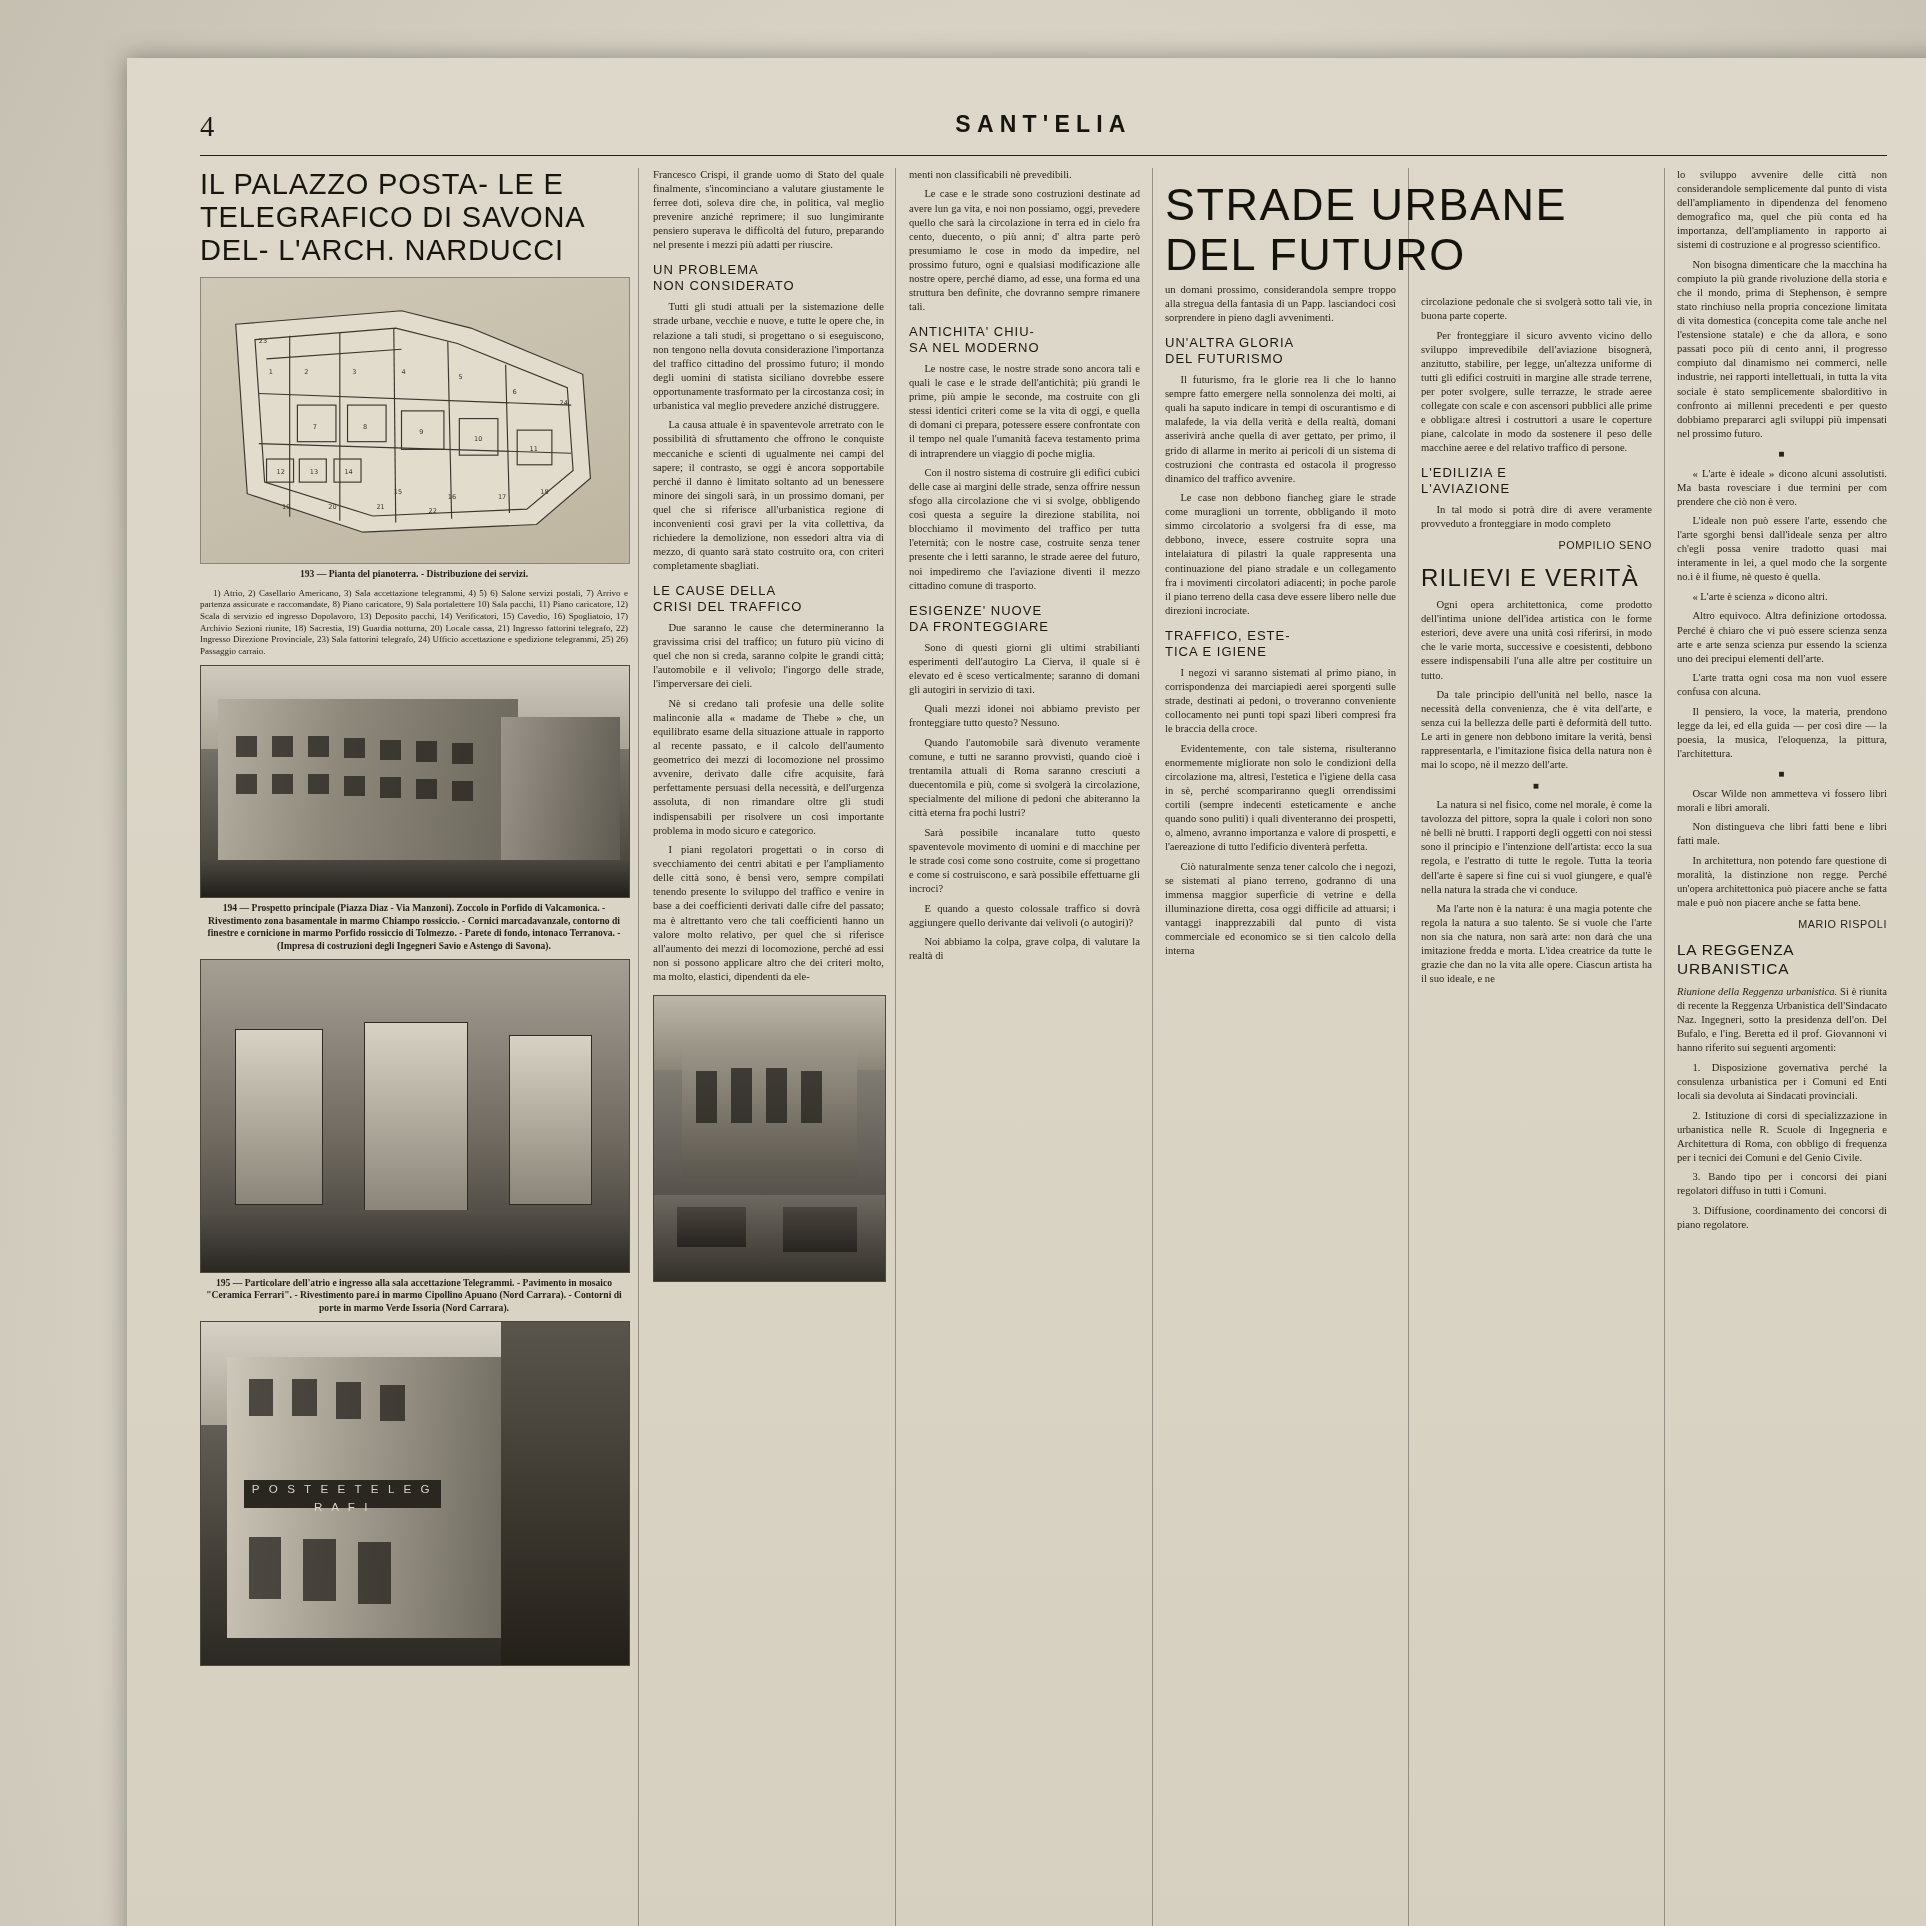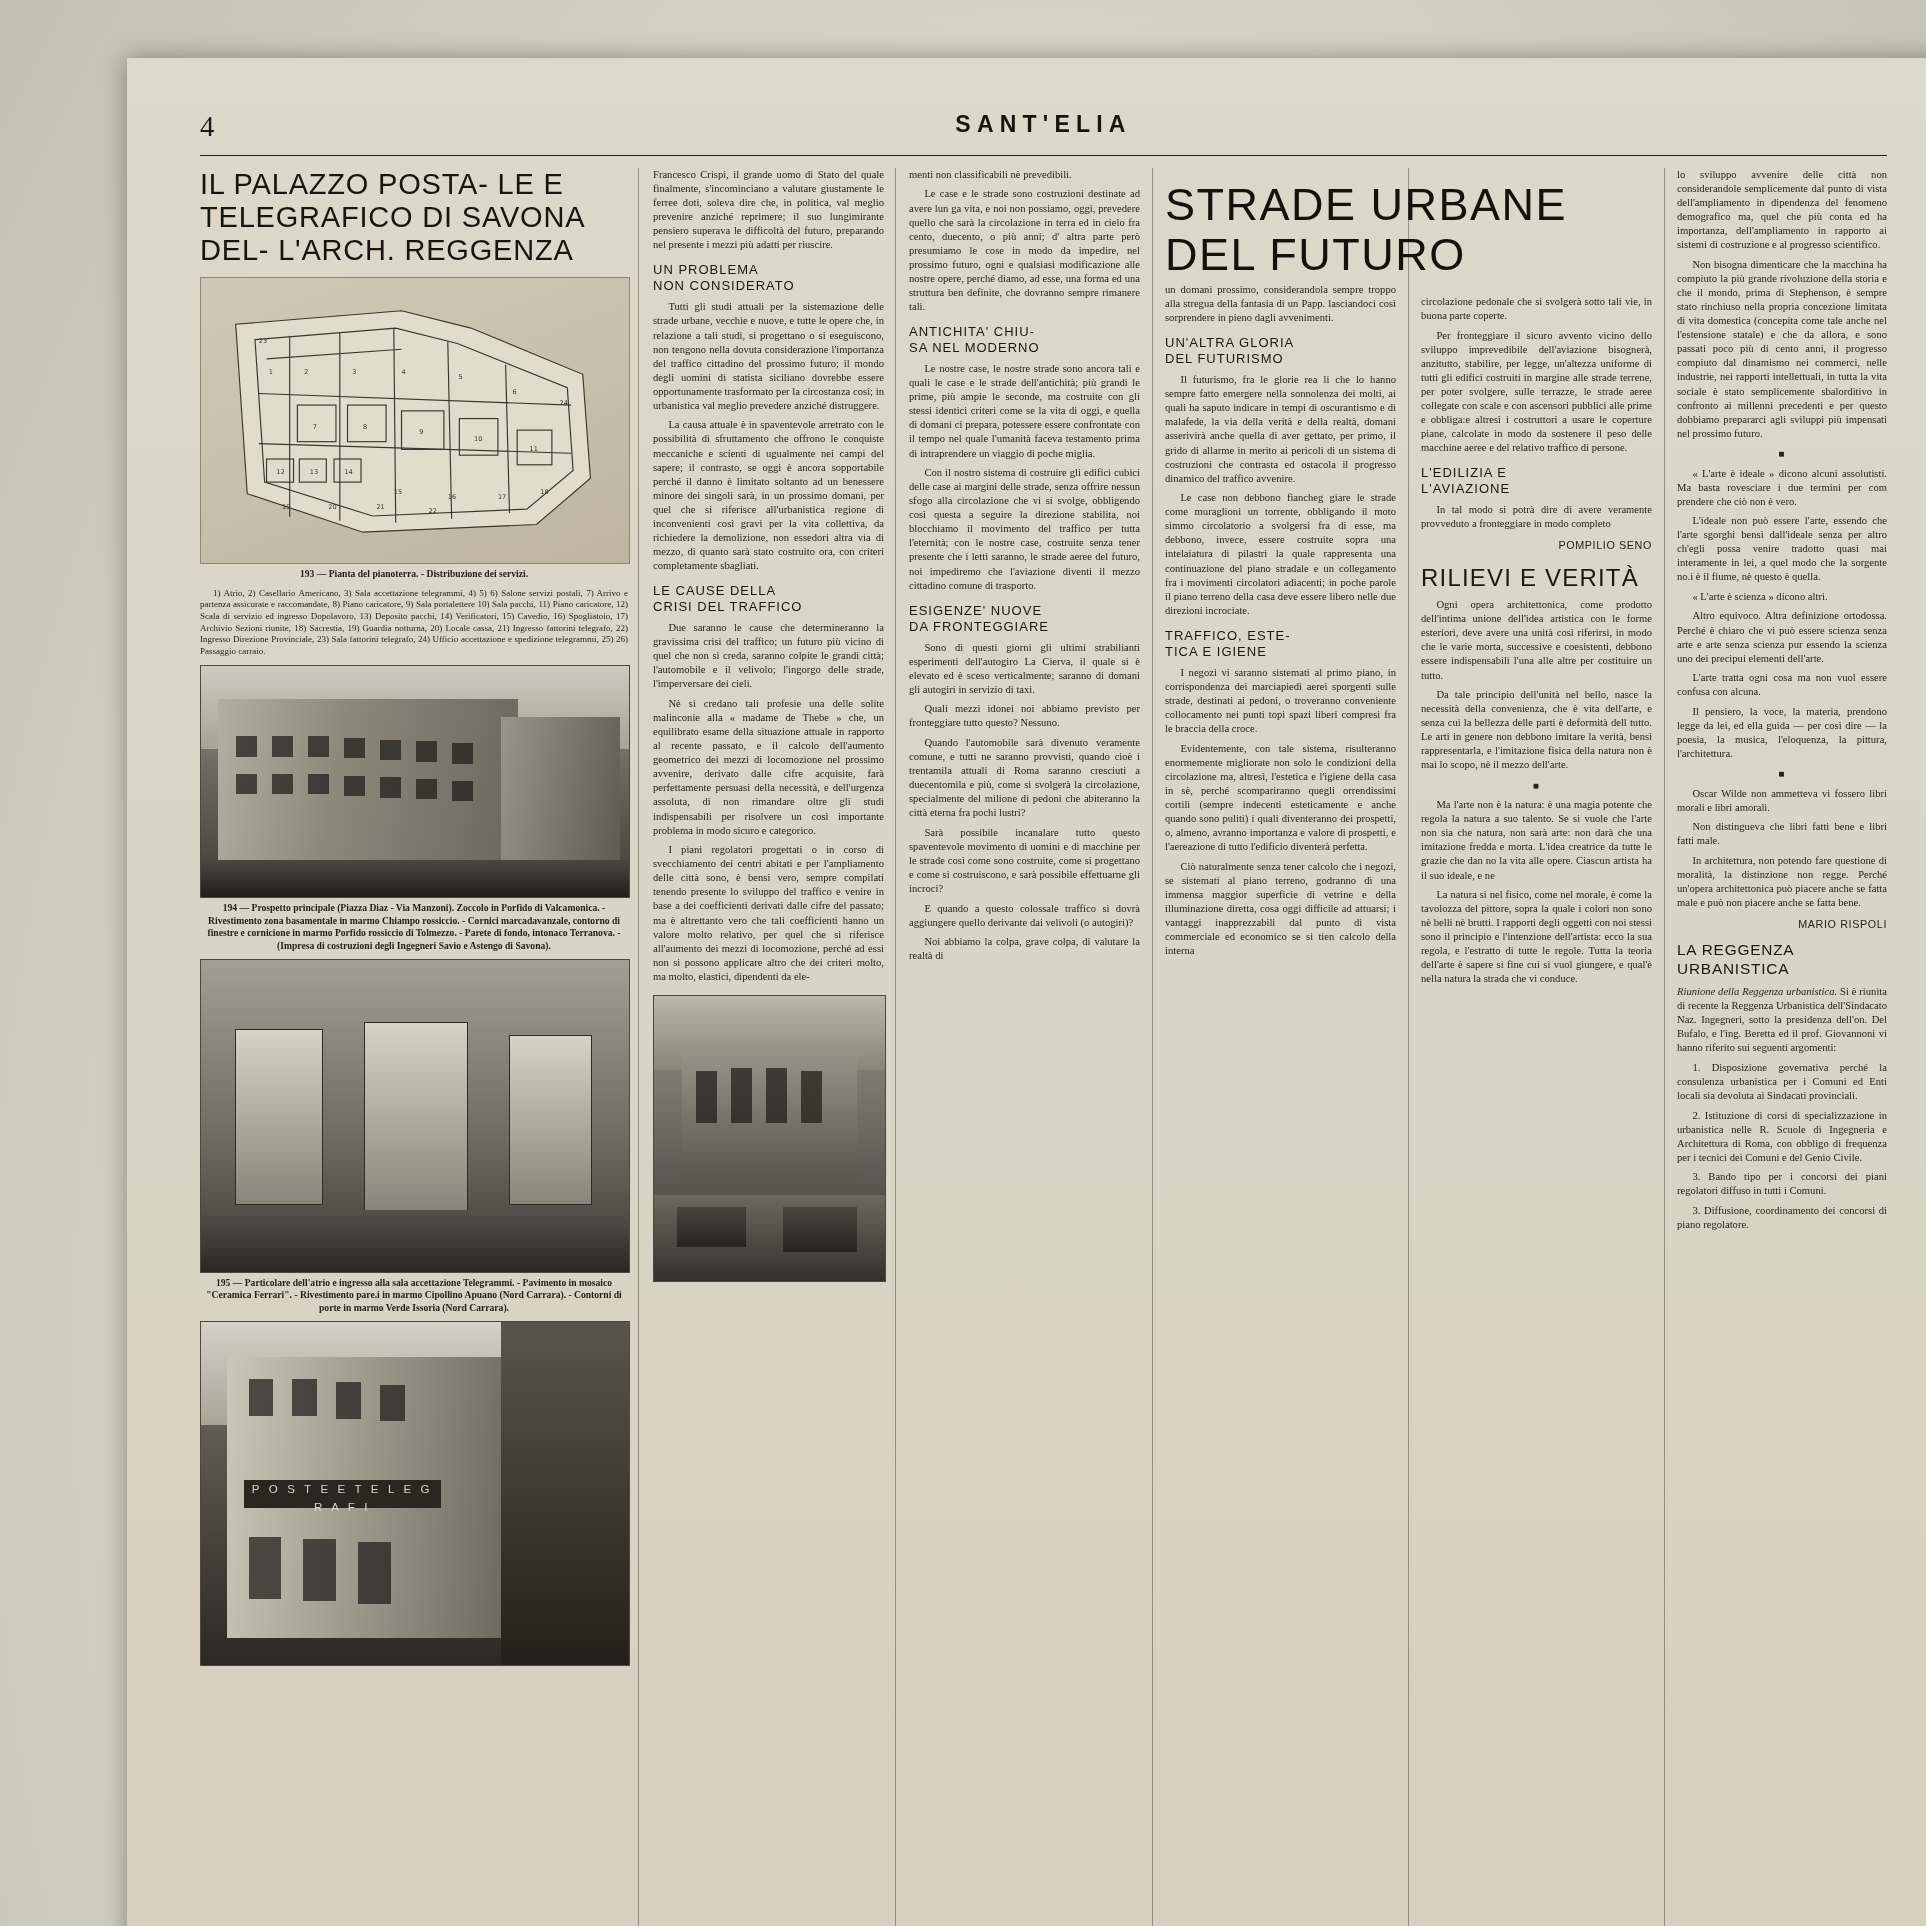--- a/index.html
+++ b/index.html
@@ -289,21 +289,21 @@
       <div class="vline" style="left:695px;height:2689px;"></div>
       <div class="vline" style="left:952px;height:2689px;"></div>
       <div class="vline" style="left:1208px;height:2689px;"></div>
       <div class="vline" style="left:1464px;height:2689px;"></div>
 
       <div class="col c1">
 
         <h1 class="headline">IL PALAZZO POSTA-
 LE E TELEGRAFICO
 DI SAVONA DEL-
-L'ARCH. REGGENZA</h1>
+L'ARCH. NARDUCCI</h1>
 
         <div class="figure">
           <div class="photo plan">
             <svg viewBox="0 0 1110 740" preserveAspectRatio="none" aria-hidden="true" style="font-size:27.5px">
               <g stroke="#3b372e" stroke-width="3" fill="none">
                 <path d="M90 120 L520 85 L700 130 L990 250 L1010 520 L870 640 L420 660 L120 560 Z" fill="#e2dccd"></path>
                 <path d="M140 160 L505 130 L665 170 L950 285 L965 500 L845 600 L445 618 L165 530 Z"></path>
                 <path d="M230 150 L230 620"></path>
                 <path d="M360 140 L360 630"></path>
                 <path d="M500 130 L505 635"></path>
@@ -483,22 +483,22 @@
         <p class="noind">circolazione pedonale che si svolgerà sotto tali vie, in buona parte coperte.</p>
         <p>Per fronteggiare il sicuro avvento vicino dello sviluppo imprevedibile dell'aviazione bisognerà, anzitutto, stabilire, per legge, un'altezza uniforme di tutti gli edifici costruiti in margine alle strade terrene, per poter svolgere, sulle terrazze, le strade aeree collegate con scale e con ascensori pubblici alle prime e obbliga:e altresì i costruttori a usare le coperture piane, calcolate in modo da sostenere il peso delle macchine aeree e del relativo traffico di persone.</p>
         <h2 class="sub">L'EDILIZIA E
 L'AVIAZIONE</h2>
         <p>In tal modo si potrà dire di avere veramente provveduto a fronteggiare in modo completo</p>
         <div class="byline">POMPILIO SENO</div>
         <h2 class="sub big">RILIEVI E VERITÀ</h2>
         <p>Ogni opera architettonica, come prodotto dell'intima unione dell'idea artistica con le forme esteriori, deve avere una unità così riferirsi, in modo che le varie morta, successive e coesistenti, debbono essere indispensabili l'una alle altre per costituire un tutto.</p>
         <p>Da tale principio dell'unità nel bello, nasce la necessità della convenienza, che è vita dell'arte, e senza cui la bellezza delle parti è deformità dell tutto. Le arti in genere non debbono imitare la verità, bensì rappresentarla, e l'imitazione fisica della natura non è mai lo scopo, nè il mezzo dell'arte.</p>
         <div class="dingbat">■</div>
+        <p>La natura si nel fisico, come nel morale, è come la tavolozza del pittore, sopra la quale i colori non sono nè belli nè brutti. I rapporti degli oggetti con noi stessi sono il principio e l'intenzione dell'artista: ecco la sua regola, e l'estratto di tutte le regole. Tutta la teoria dell'arte è sapere si fine cui si vuol giungere, e qual'è nella natura la strada che vi conduce.</p>
         <p>Ma l'arte non è la natura: è una magia potente che regola la natura a suo talento. Se si vuole che l'arte non sia che natura, non sarà arte: non darà che una imitazione fredda e morta. L'idea creatrice da tutte le grazie che dan no la vita alle opere. Ciascun artista ha il suo ideale, e ne</p>
-        <p>La natura si nel fisico, come nel morale, è come la tavolozza del pittore, sopra la quale i colori non sono nè belli nè brutti. I rapporti degli oggetti con noi stessi sono il principio e l'intenzione dell'artista: ecco la sua regola, e l'estratto di tutte le regole. Tutta la teoria dell'arte è sapere si fine cui si vuol giungere, e qual'è nella natura la strada che vi conduce.</p>
       </div>
 
       <div class="col c6">
         <p class="noind">lo sviluppo avvenire delle città non considerandole semplicemente dal punto di vista dell'ampliamento in dipendenza del fenomeno demografico ma, quel che più conta ed ha importanza, dell'ampliamento in rapporto ai sistemi di costruzione e al progresso scientifico.</p>
         <p>Non bisogna dimenticare che la macchina ha compiuto la più grande rivoluzione della storia e che il mondo, prima di Stephenson, è sempre stato rinchiuso nella propria concezione limitata di vita domestica (concepita come tale anche nel l'estensione statale) e che da allora, e sono passati poco più di cento anni, il progresso compiuto dal dinamismo nei commerci, nelle industrie, nei rapporti intellettuali, in tutta la vita sociale è stato semplicemente sbalorditivo in confronto ai millenni precedenti e per questo dobbiamo prepararci agli sviluppi più impensati nel prossimo futuro.</p>
         <div class="dingbat">■</div>
         <p>« L'arte è ideale » dicono alcuni assolutisti. Ma basta rovesciare i due termini per com prendere che ciò non è vero.</p>
         <p>L'ideale non può essere l'arte, essendo che l'arte sgorghi bensì dall'ideale senza per altro ch'egli possa venire tradotto quasi mai interamente in lei, a quel modo che la sorgente no.i è il fiume, nè questo è quella.</p>
         <p>« L'arte è scienza » dicono altri.</p>
         <p>Altro equivoco. Altra definizione ortodossa. Perché è chiaro che vi può essere scienza senza arte e arte senza scienza pur essendo la scienza uno dei precipui elementi dell'arte.</p>

